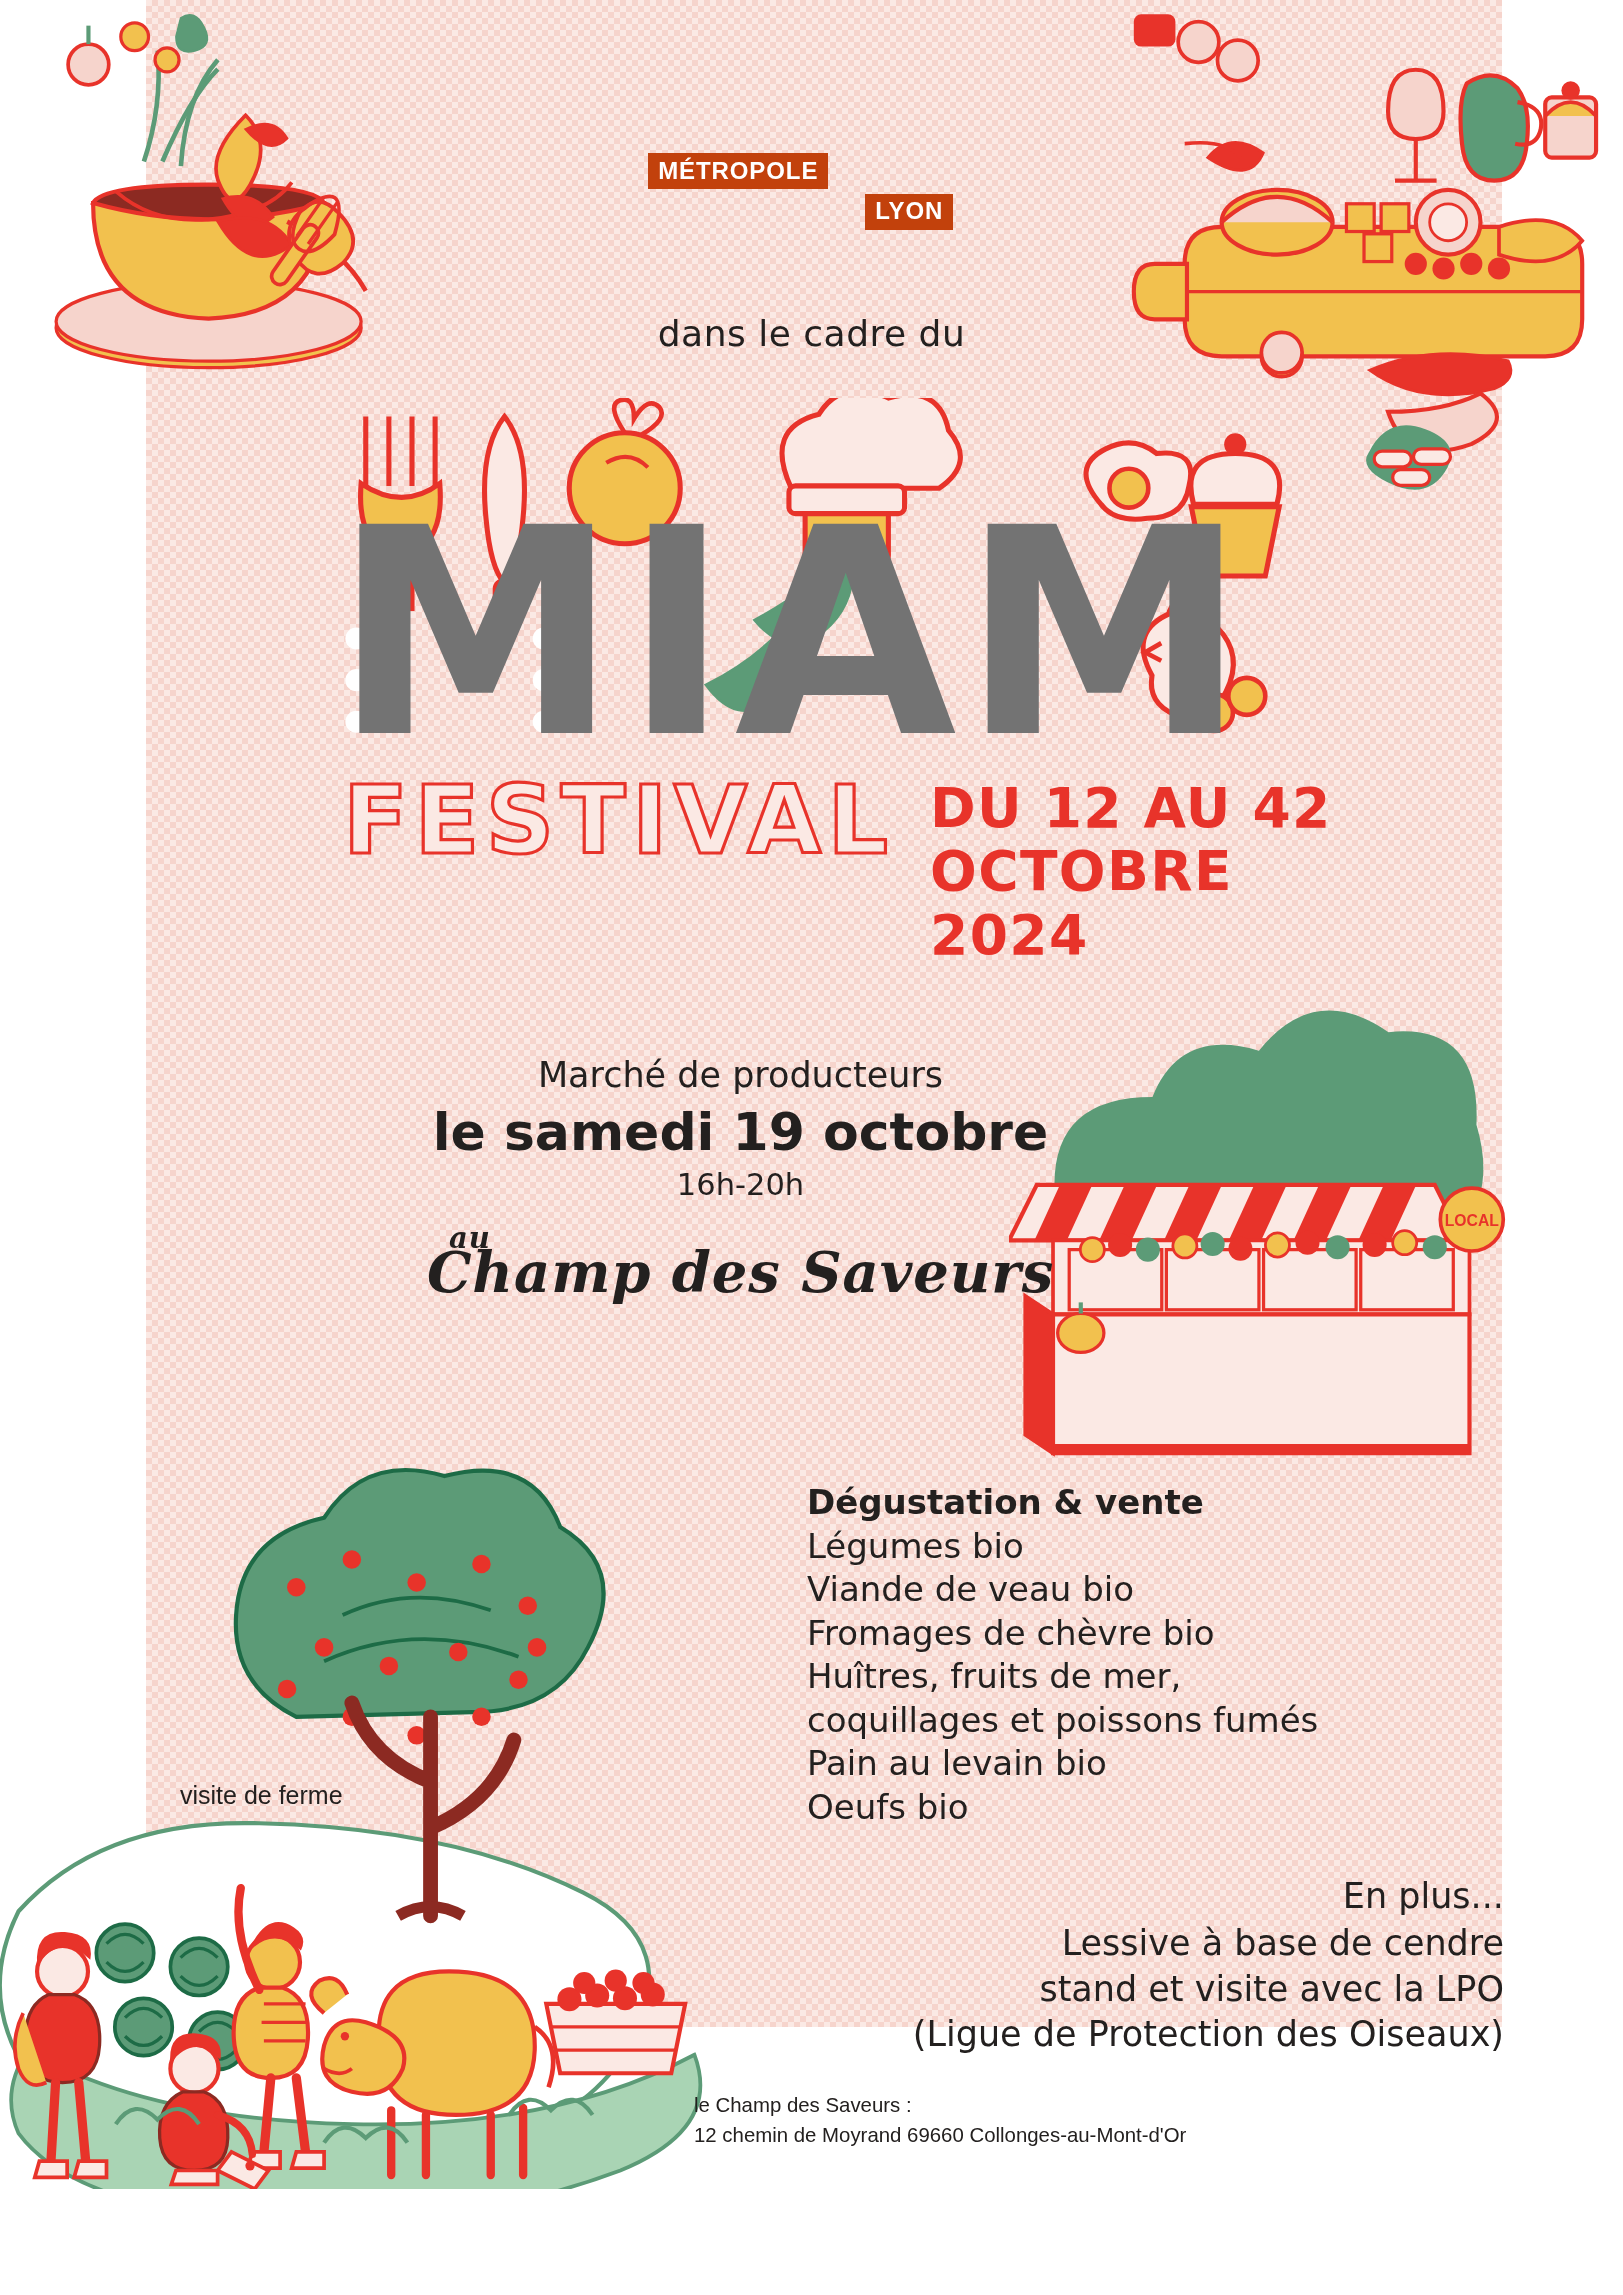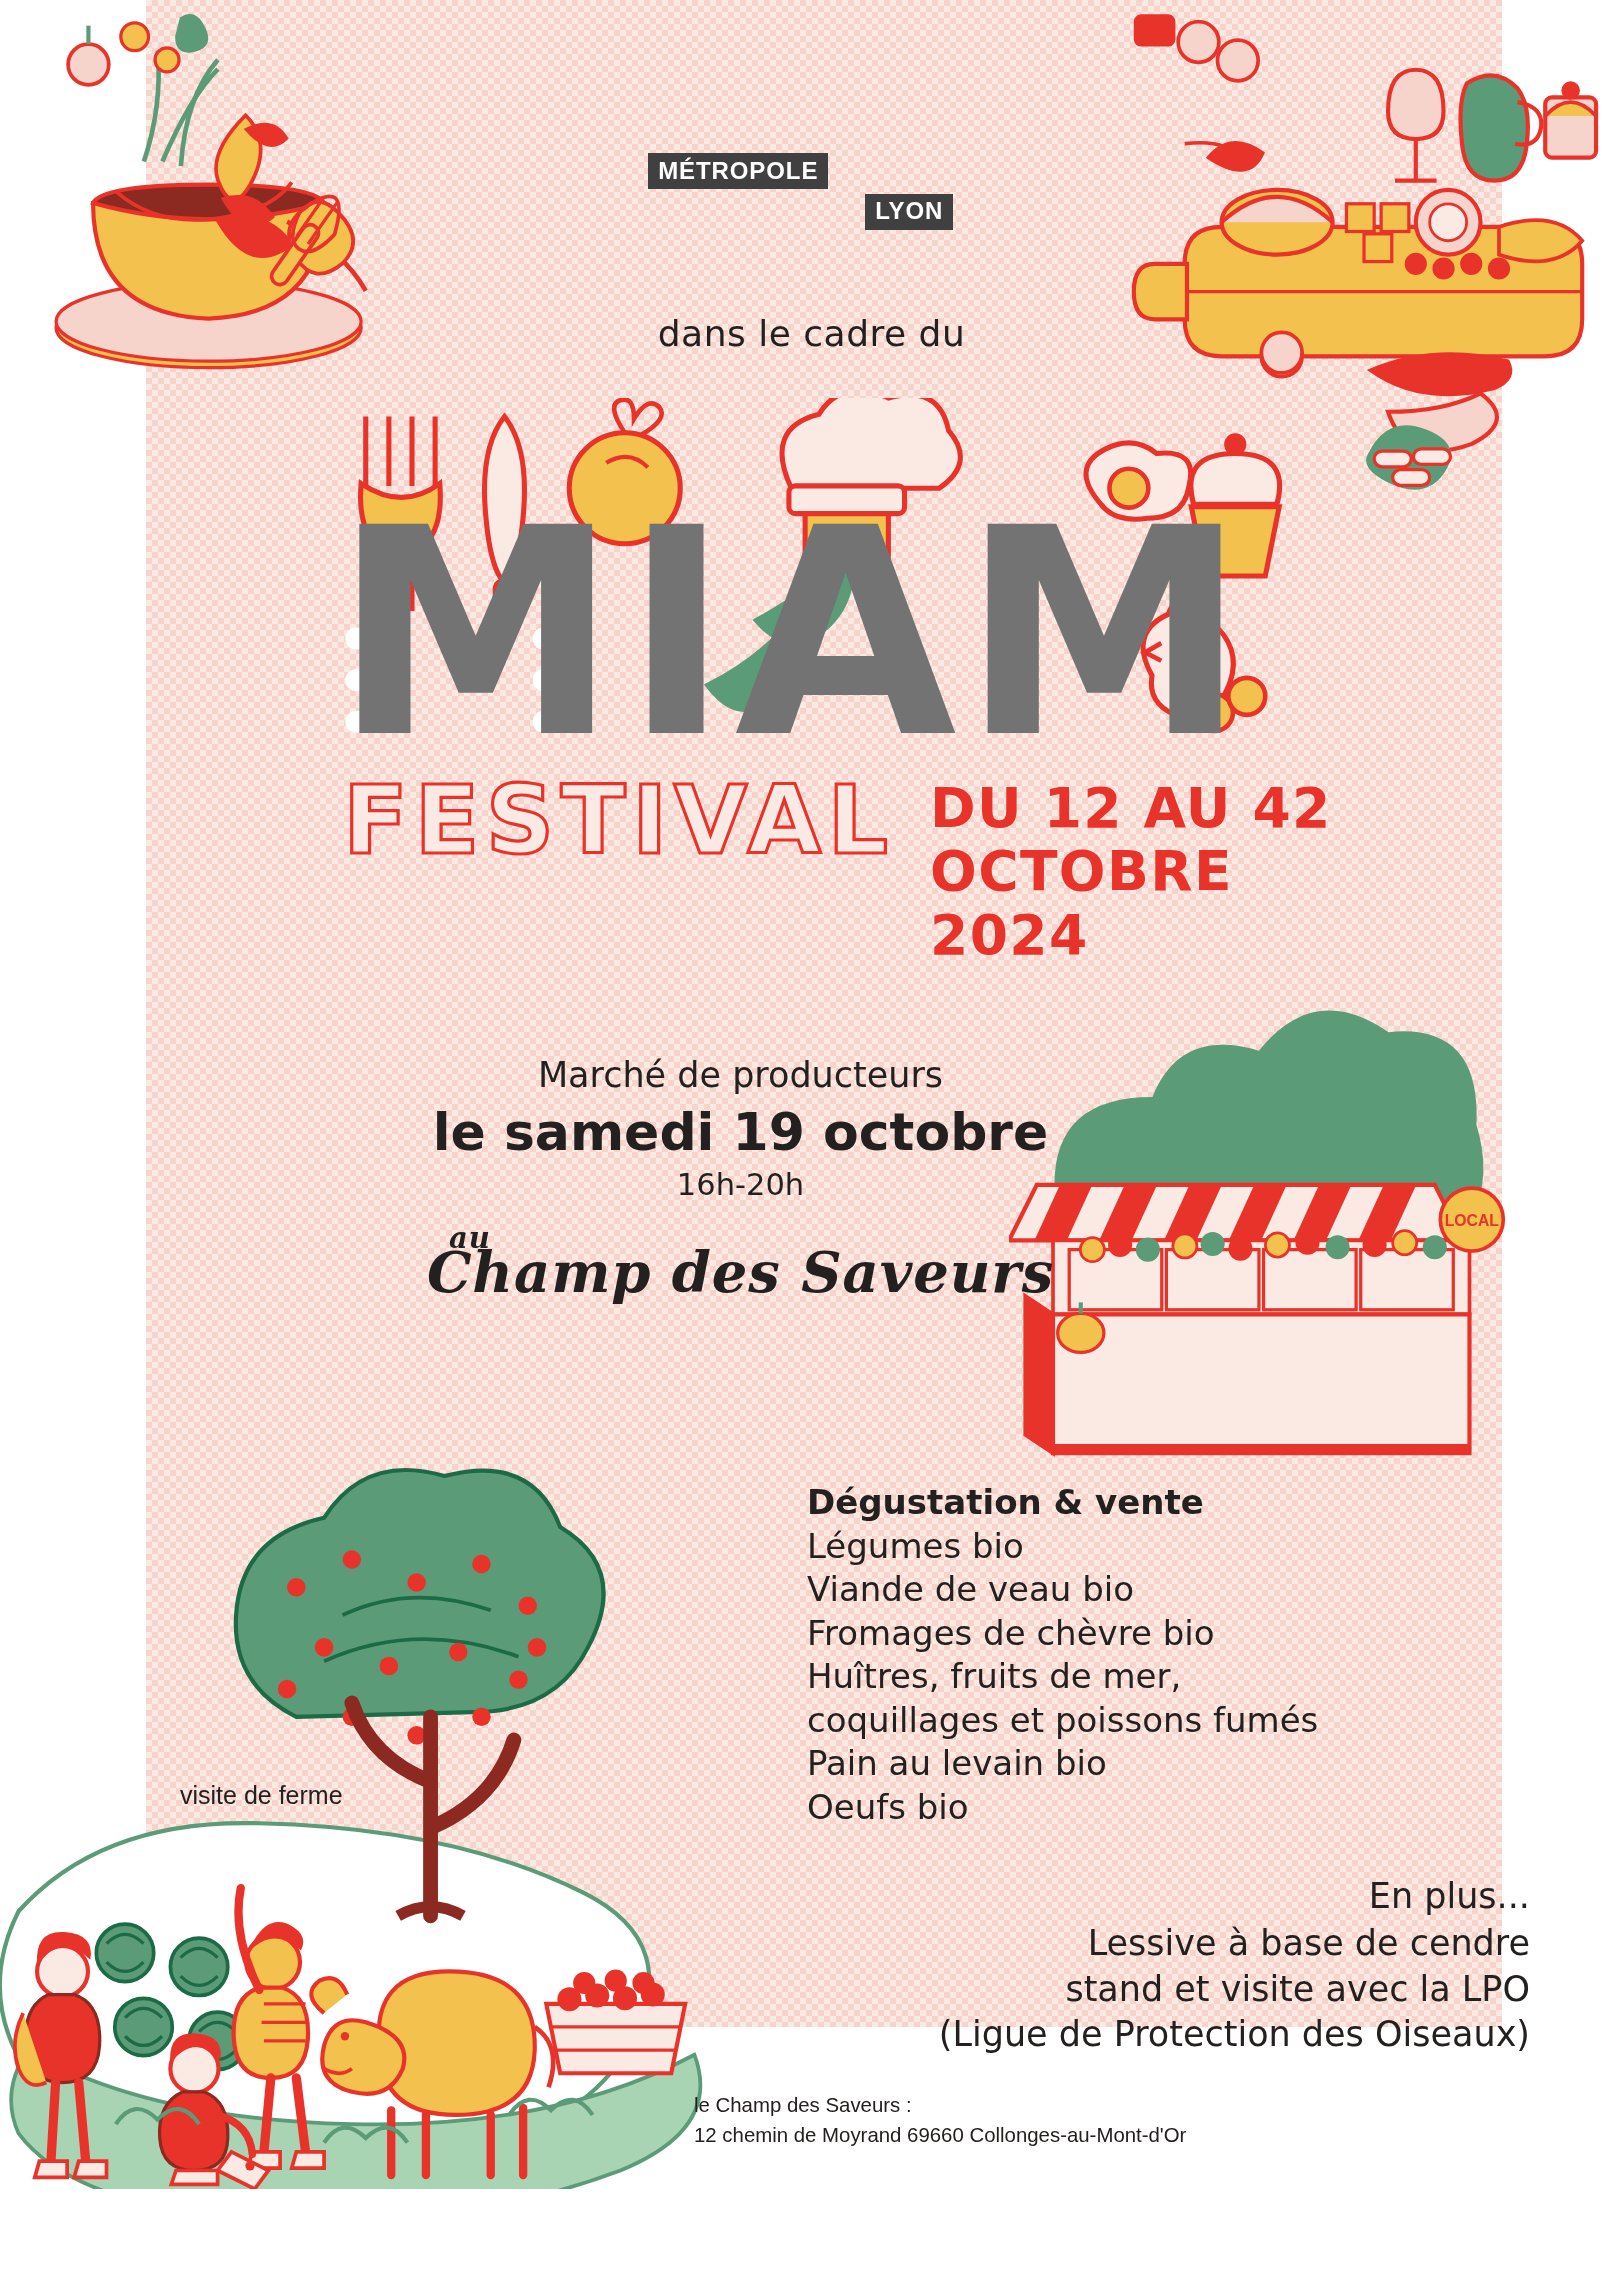--- a/index.html
+++ b/index.html
@@ -42,21 +42,21 @@
   
   .logo {
     position: absolute;
     left: 648px;
     top: 153px;
     width: 324px;
     text-align: left;
   }
   .logo .lbox {
     display: inline-block;
-    background: #404040;
+    background: #c2410c;
     color: #ffffff;
     font-family: "Liberation Sans", sans-serif;
     font-weight: bold;
     font-size: 24px;
     letter-spacing: 0.9px;
     padding: 5.6px 10.2px 6.5px 10.2px;
     line-height: 1;
   }
   .logo .row2 {
     margin-top: 4.6px;
@@ -157,21 +157,21 @@
     top: 1481px;
     width: 694px;
     color: #23201f;
     font-size: 34px;
     line-height: 1.28;
   }
   .products div { white-space: nowrap; }
 
   .enplus {
     position: absolute;
-    left: 776px;
+    left: 750px;
     top: 1874px;
     width: 754px;
     text-align: right;
     color: #23201f;
     font-size: 35px;
     line-height: 1.3;
   }
   .enplus .lead { margin-bottom: 1.9px; }
 
   .address {

